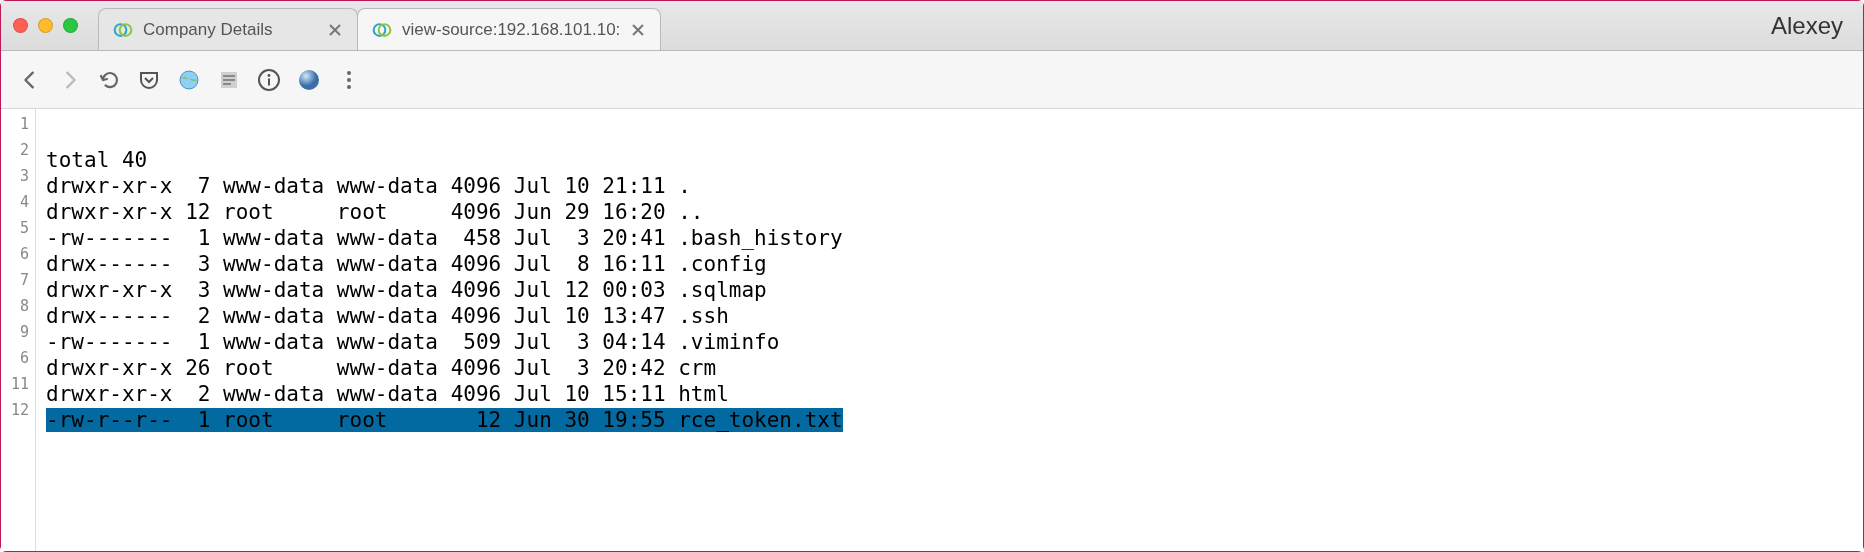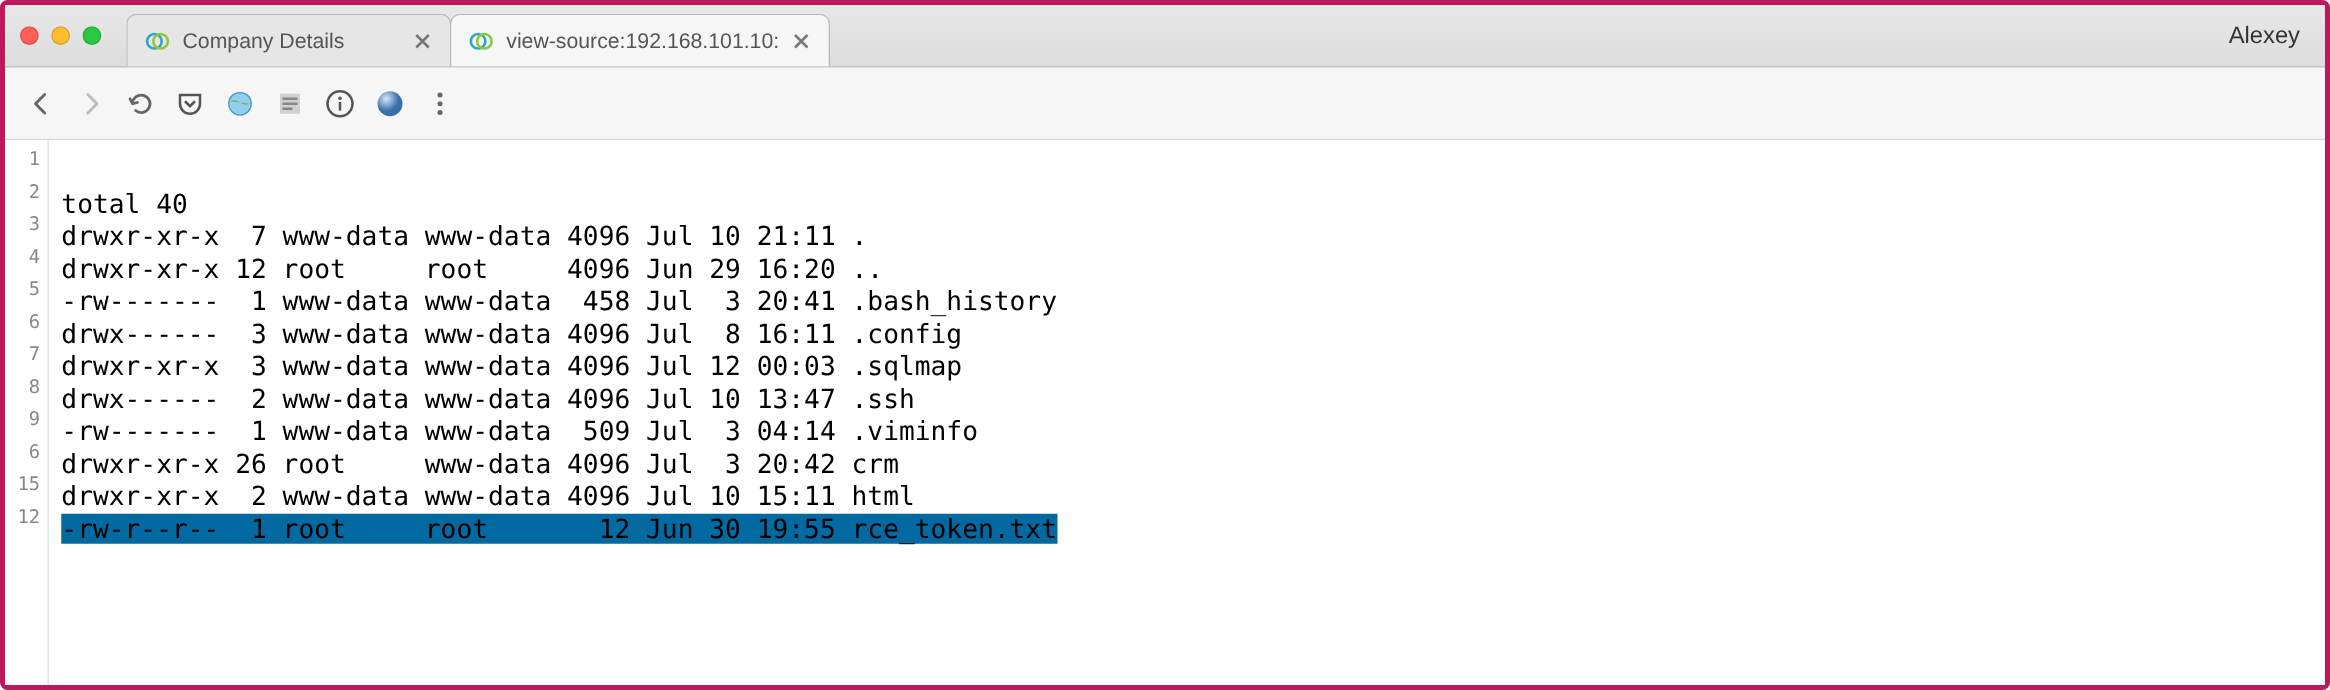--- a/index.html
+++ b/index.html
@@ -1,32 +1,32 @@
 <!DOCTYPE html>
 <html><head>
 <meta charset="utf-8">
 <style>
   * { box-sizing: border-box; margin: 0; padding: 0; }
   html, body { width: 1864px; height: 552px; font-family: -apple-system, BlinkMacSystemFont, "Segoe UI", sans-serif; background: #fff; overflow: hidden; }
-  .window { width: 100%; height: 100%; display: flex; flex-direction: column; background: #fff; border: 4px solid #be185d; border-radius: 6px; }
+  .window { width: 100%; height: 100%; display: flex; flex-direction: column; background: #fff; border: 1px solid #be185d; border-radius: 6px; }
 
   
   .tabstrip { height: 50px; background: linear-gradient(#e8e8e8, #dcdcdc); border-bottom: 1px solid #b9b9b9; display: flex; align-items: center; padding: 0 12px; position: relative; }
   .traffic-lights { display: flex; gap: 10px; margin-right: 20px; }
   .tl { width: 15px; height: 15px; border-radius: 50%; border: 1px solid rgba(0,0,0,0.15); }
   .tl.red { background: #ff5f57; }
   .tl.yellow { background: #febc2e; }
   .tl.green { background: #28c840; }
   .tabs { display: flex; align-items: flex-end; height: 100%; flex: 1; }
   .tab { height: 42px; min-width: 260px; max-width: 480px; padding: 0 14px 0 14px; display: flex; align-items: center; gap: 10px; border: 1px solid #b9b9b9; border-bottom: none; border-top-left-radius: 8px; border-top-right-radius: 8px; background: #e6e6e6; color: #555; font-size: 17px; margin-right: -1px; position: relative; }
   .tab.active { background: #f6f6f6; z-index: 2; margin-top: 30px; }
   .tab .favicon { width: 20px; height: 20px; flex-shrink: 0; }
   .tab .title { flex: 1; white-space: nowrap; overflow: hidden; text-overflow: ellipsis; }
   .tab .close { width: 16px; height: 16px; color: #777; flex-shrink: 0; }
-  .profile { margin-left: auto; font-size: 19px; color: #333; padding-right: 8px; }
+  .profile { margin-left: auto; font-size: 24px; color: #333; padding-right: 8px; }
 
   
   .toolbar { height: 58px; background: #f6f6f6; border-bottom: 1px solid #d8d8d8; display: flex; align-items: center; padding: 0 16px; gap: 14px; }
   .nav-btn { width: 26px; height: 26px; display: flex; align-items: center; justify-content: center; color: #777; }
   .nav-btn.disabled { opacity: 0.4; }
   .omnibox { flex: 1; height: 40px; background: #fff; border: 1px solid #d0d0d0; border-radius: 3px; display: flex; align-items: center; padding: 0 12px; gap: 10px; font-size: 20px; color: #666; }
   .omnibox .info-icon { width: 22px; height: 22px; color: #777; flex-shrink: 0; }
   .omnibox .url { flex: 1; white-space: nowrap; overflow: hidden; }
   .omnibox .url .scheme { color: #888; }
   .omnibox .url .host { color: #222; font-weight: 500; }
@@ -161,19 +161,19 @@
         <div>1</div>
         <div>2</div>
         <div>3</div>
         <div>4</div>
         <div>5</div>
         <div>6</div>
         <div>7</div>
         <div>8</div>
         <div>9</div>
         <div>6</div>
-        <div>15</div>
+        <div>11</div>
         <div>12</div>
       </div>
     <div class="code" id="code"><div>total 40</div><div>drwxr-xr-x  7 www-data www-data 4096 Jul 10 21:11 .</div><div>drwxr-xr-x 12 root     root     4096 Jun 29 16:20 ..</div><div>-rw-------  1 www-data www-data  458 Jul  3 20:41 .bash_history</div><div>drwx------  3 www-data www-data 4096 Jul  8 16:11 .config</div><div>drwxr-xr-x  3 www-data www-data 4096 Jul 12 00:03 .sqlmap</div><div>drwx------  2 www-data www-data 4096 Jul 10 13:47 .ssh</div><div>-rw-------  1 www-data www-data  509 Jul  3 04:14 .viminfo</div><div>drwxr-xr-x 26 root     www-data 4096 Jul  3 20:42 crm</div><div>drwxr-xr-x  2 www-data www-data 4096 Jul 10 15:11 html</div><div><span class="hl">-rw-r--r--  1 root     root       12 Jun 30 19:55 rce_token.txt</span></div><div></div></div>
   </div>
 
 </div>
 
 </body></html>

